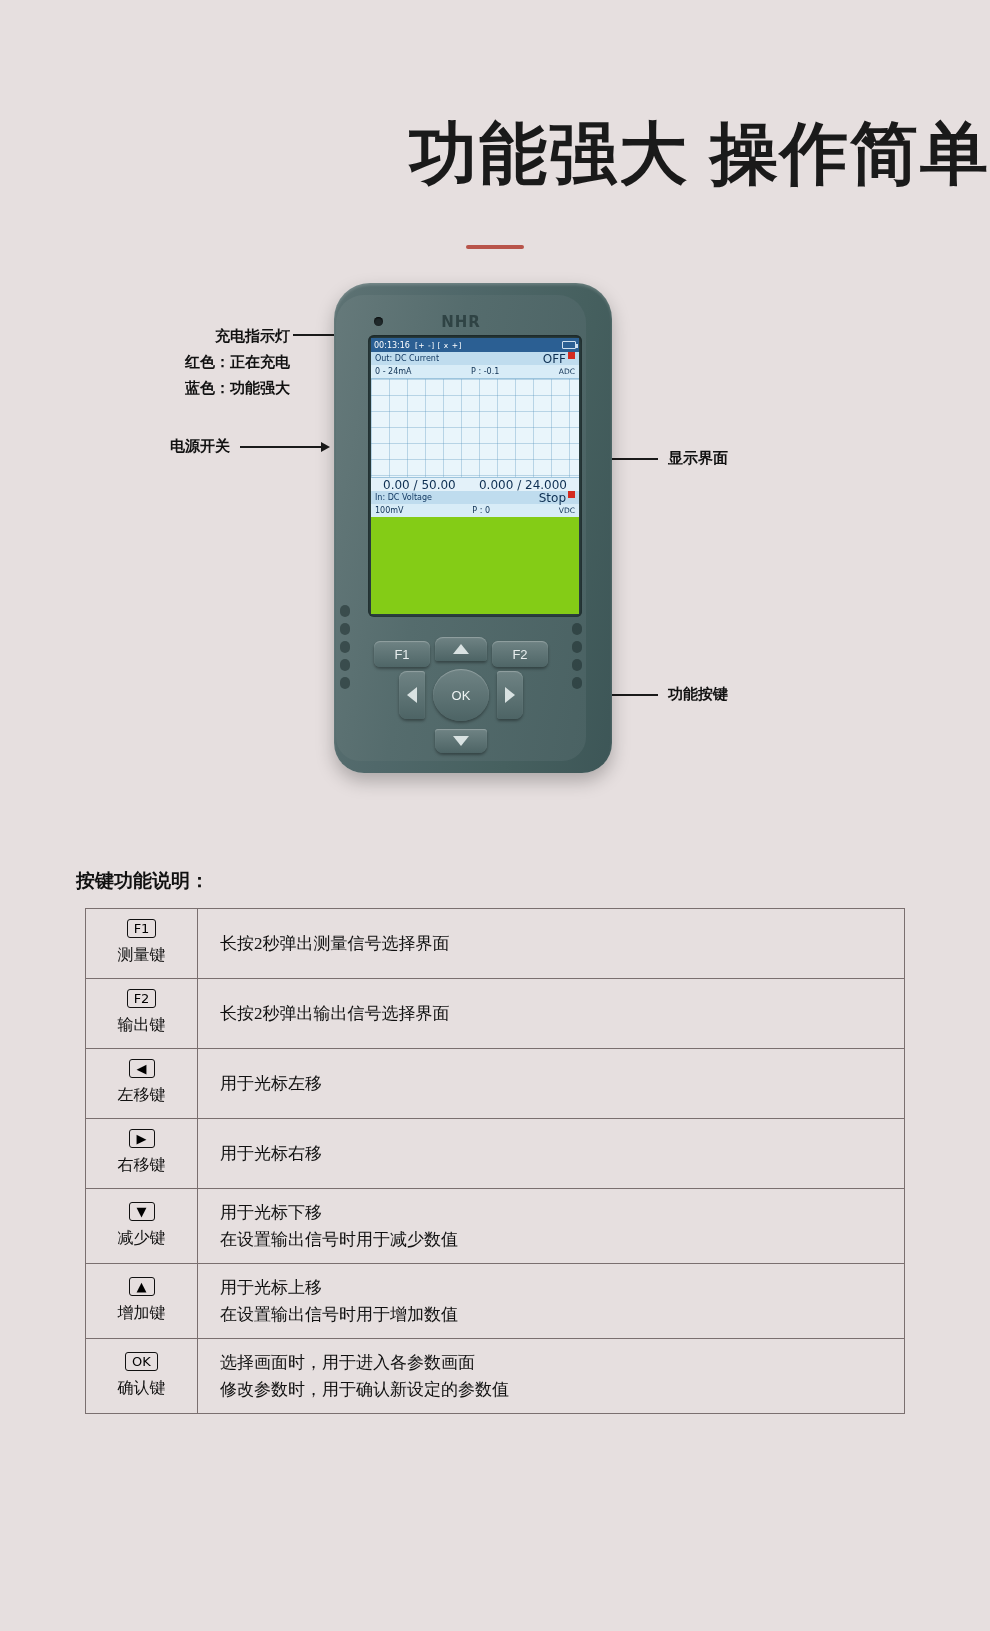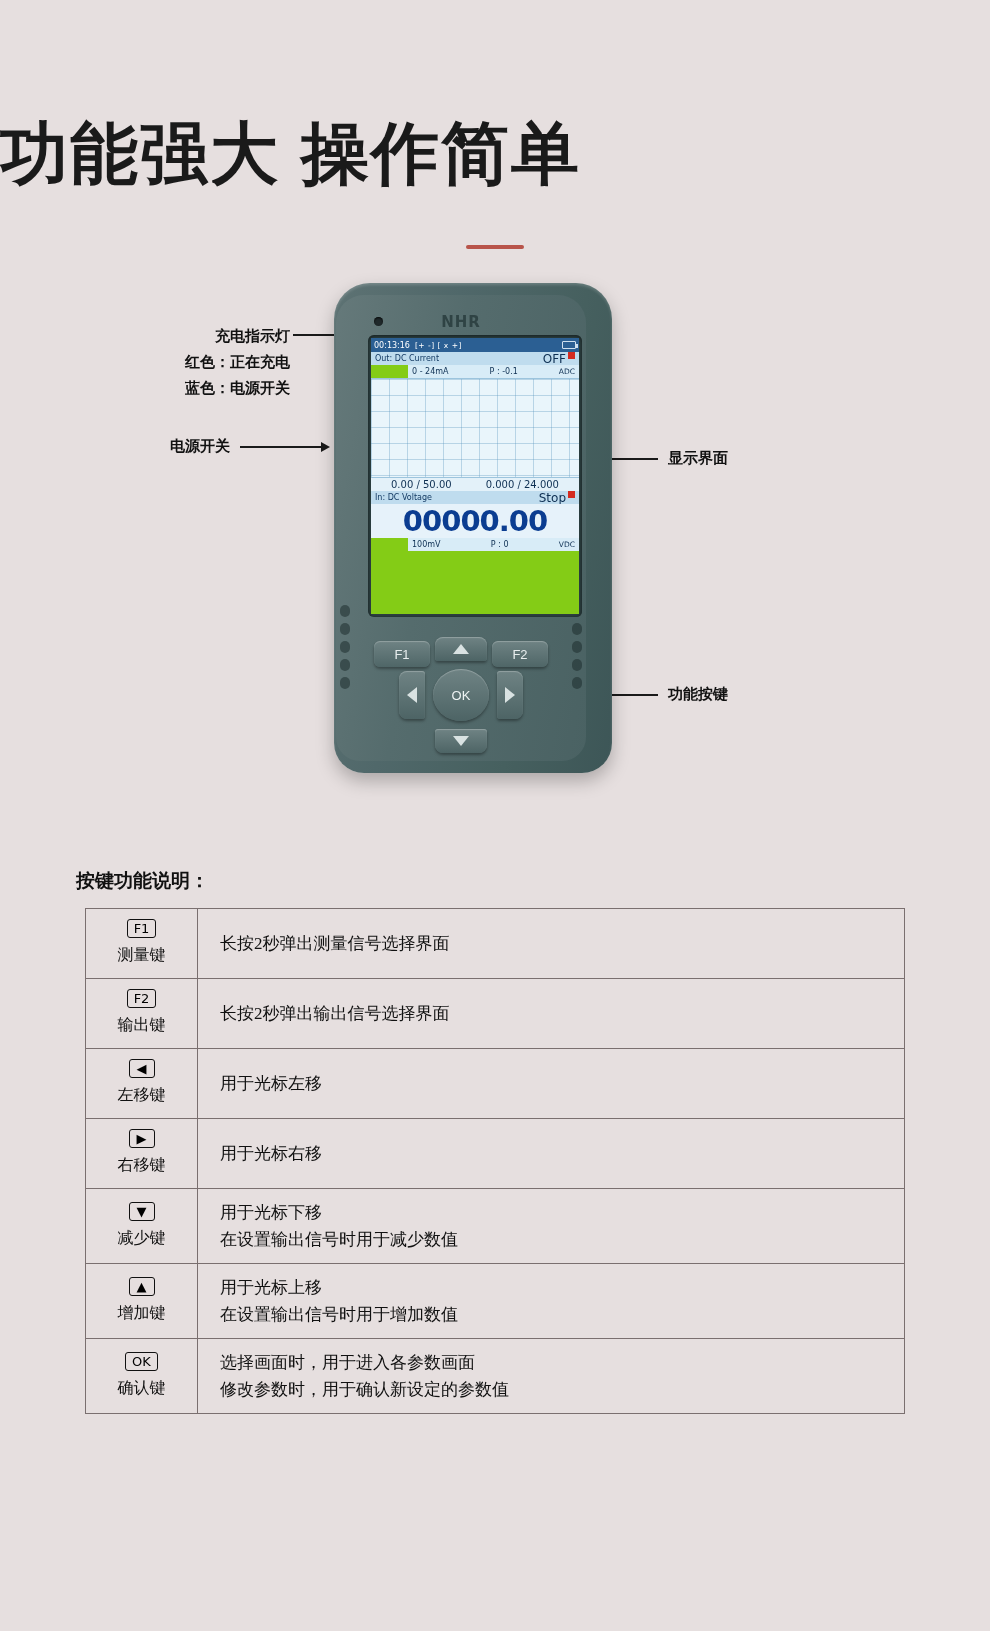--- a/index.html
+++ b/index.html
@@ -8,21 +8,21 @@
     width: 990px;
     height: 1631px;
     background: #e6dfdf;
     font-family: "Liberation Sans", sans-serif;
     position: relative;
     overflow: hidden;
   }
 
   
   .page-title {
-    text-align: left;
+    text-align: right;
     font-size: 68px;
     font-weight: bold;
     color: #1a1a1a;
     letter-spacing: 2px;
     padding-top: 118px;
     line-height: 1.05;
     white-space: pre;
   }
   .title-rule {
     width: 58px;
@@ -156,38 +156,37 @@
     color: #ffffff;
     padding: 0 1px;
   }
   .scr-range {
     height: 13px;
     display: flex; align-items: center;
     padding: 0 4px;
     font-size: 8px;
     color: #0d2f52;
     background: #d8ecf7;
-    margin-left: 37px;
   }
   .scr-range .mid { margin: 0 auto; }
   .scr-range .right { font-size: 7.5px; }
   .scr-graph {
     height: 100px;
     background:
       repeating-linear-gradient(to right, rgba(90,150,190,.35) 0 1px, transparent 1px 18px),
       repeating-linear-gradient(to bottom, rgba(90,150,190,.35) 0 1px, transparent 1px 16px),
       #e9f5fb;
     border-top: 1px solid #9cc4dd;
     border-bottom: 1px solid #9cc4dd;
   }
   .scr-scale {
     height: 13px;
     display:flex; align-items:center;
-    padding: 0 20px;
-    font-size: 10px; color:#0d2f52;
+    padding: 0 12px;
+    font-size: 12px; color:#0d2f52;
     background:#e3f1f9;
   }
   .scr-scale .r { margin-left:auto; }
 
   
   .keypad { position:absolute; left:0; right:0; top:346px; height:130px; }
   .fkey {
     position:absolute; top:0;
     width: 56px; height: 26px;
     background: linear-gradient(180deg,#6f8384,#4f6667);
@@ -278,21 +277,21 @@
 <body>
 
 <div class="page-title">功能强大 操作简单</div>
 <div class="title-rule"></div>
 
 <div class="device-area">
 
   <div class="callout left" style="left:60px; top:50px; width:230px;">
     <div>充电指示灯</div>
     <div>红色：正在充电</div>
-    <div>蓝色：电源开关</div>
+    <div>蓝色：功能强大</div>
   </div>
   <div class="lead" style="left:293px; top:61px; width:72px;"></div>
   <div class="dot-end" style="left:363px; top:57px;"></div>
 
   <div class="callout left" style="left:60px; top:160px; width:170px;">
     <div>电源开关</div>
   </div>
   <div class="lead" style="left:240px; top:173px; width:82px;"></div>
   <div class="arrow-r" style="left:321px; top:169px;"></div>
 
@@ -361,21 +360,20 @@
           </div>
 
           <div class="scr-row-label">
             <span>In: DC Voltage</span>
             <span class="status">
               <span>Stop</span>
               <span class="dot-red"></span>
             </span>
           </div>
 
-          <div class="big-num">00000.00</div>
 
           <div class="scr-range">
             <span>100mV</span>
             <span class="mid">P : 0</span>
             <span class="right">VDC</span>
           </div>
 
         </div>
       </div>
 

